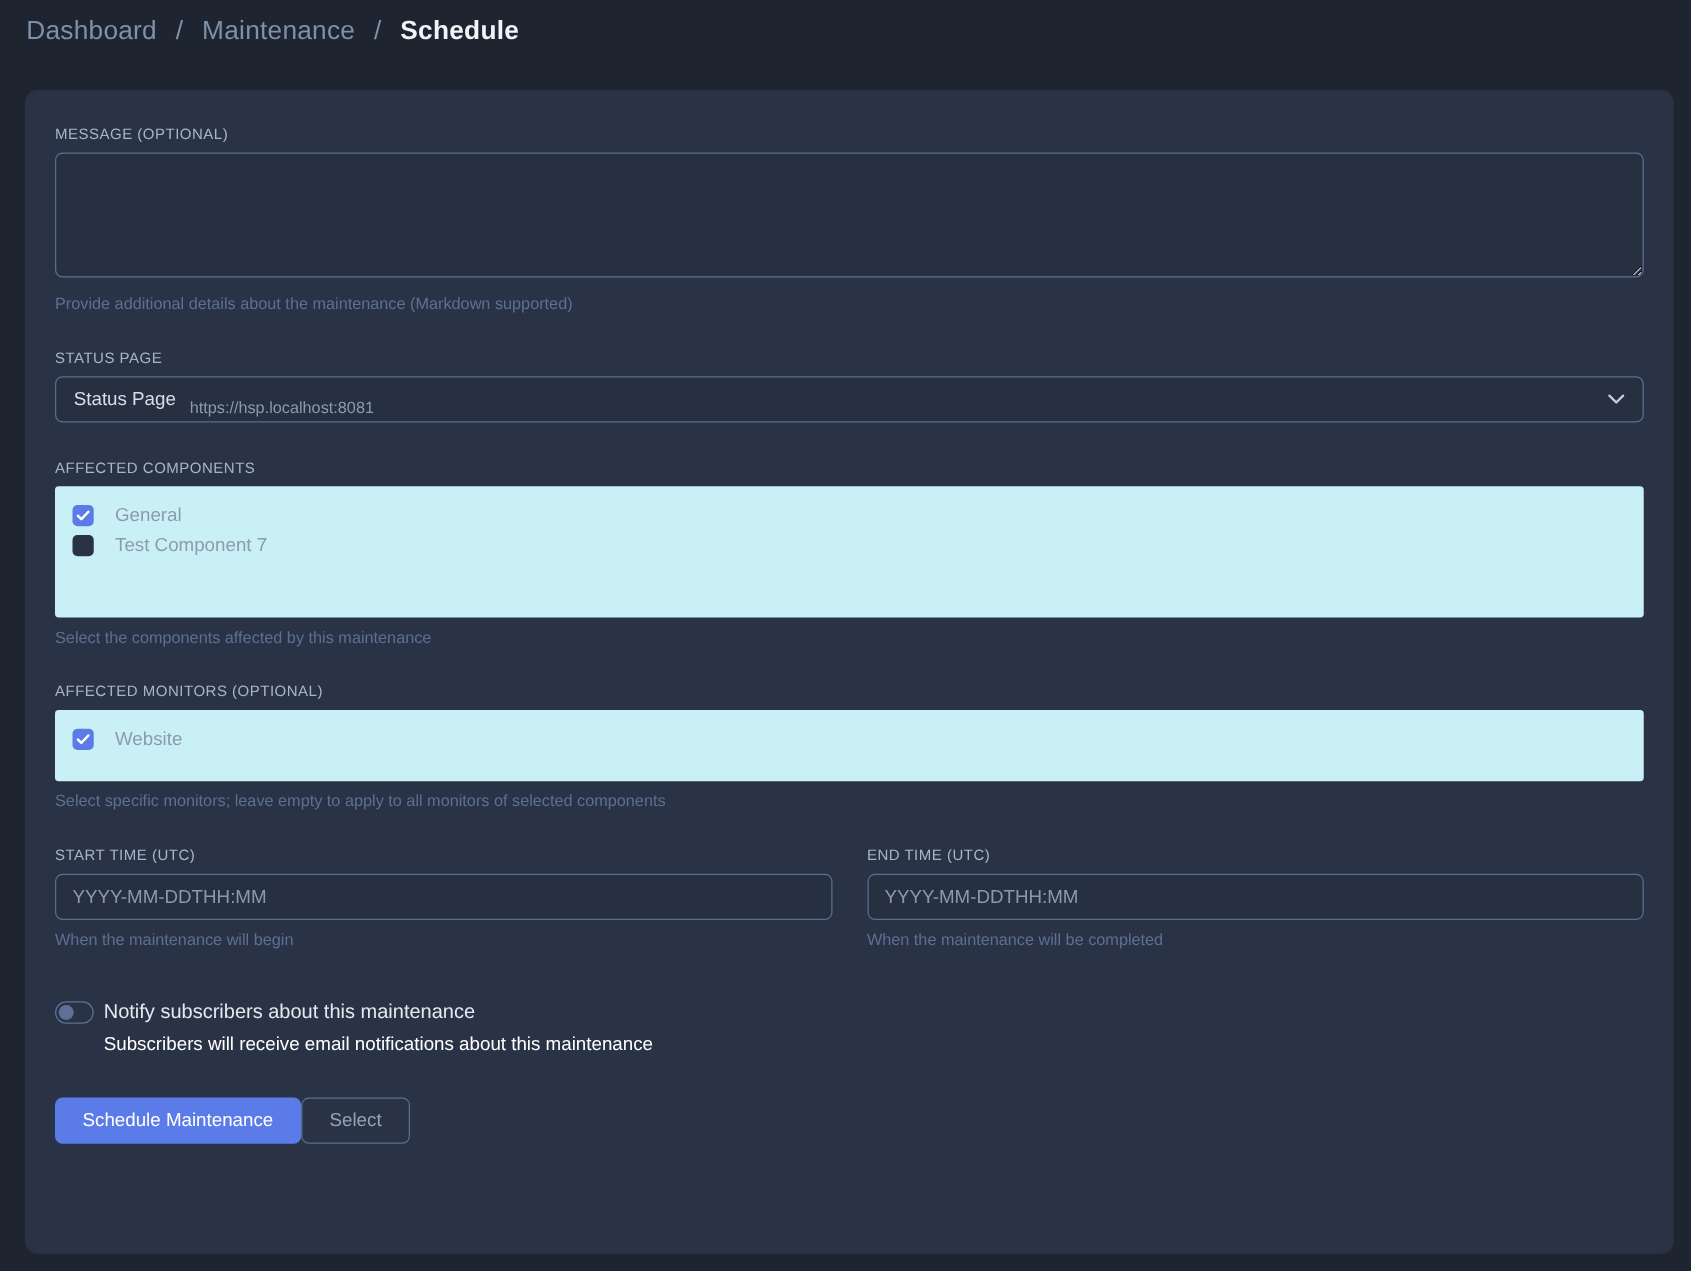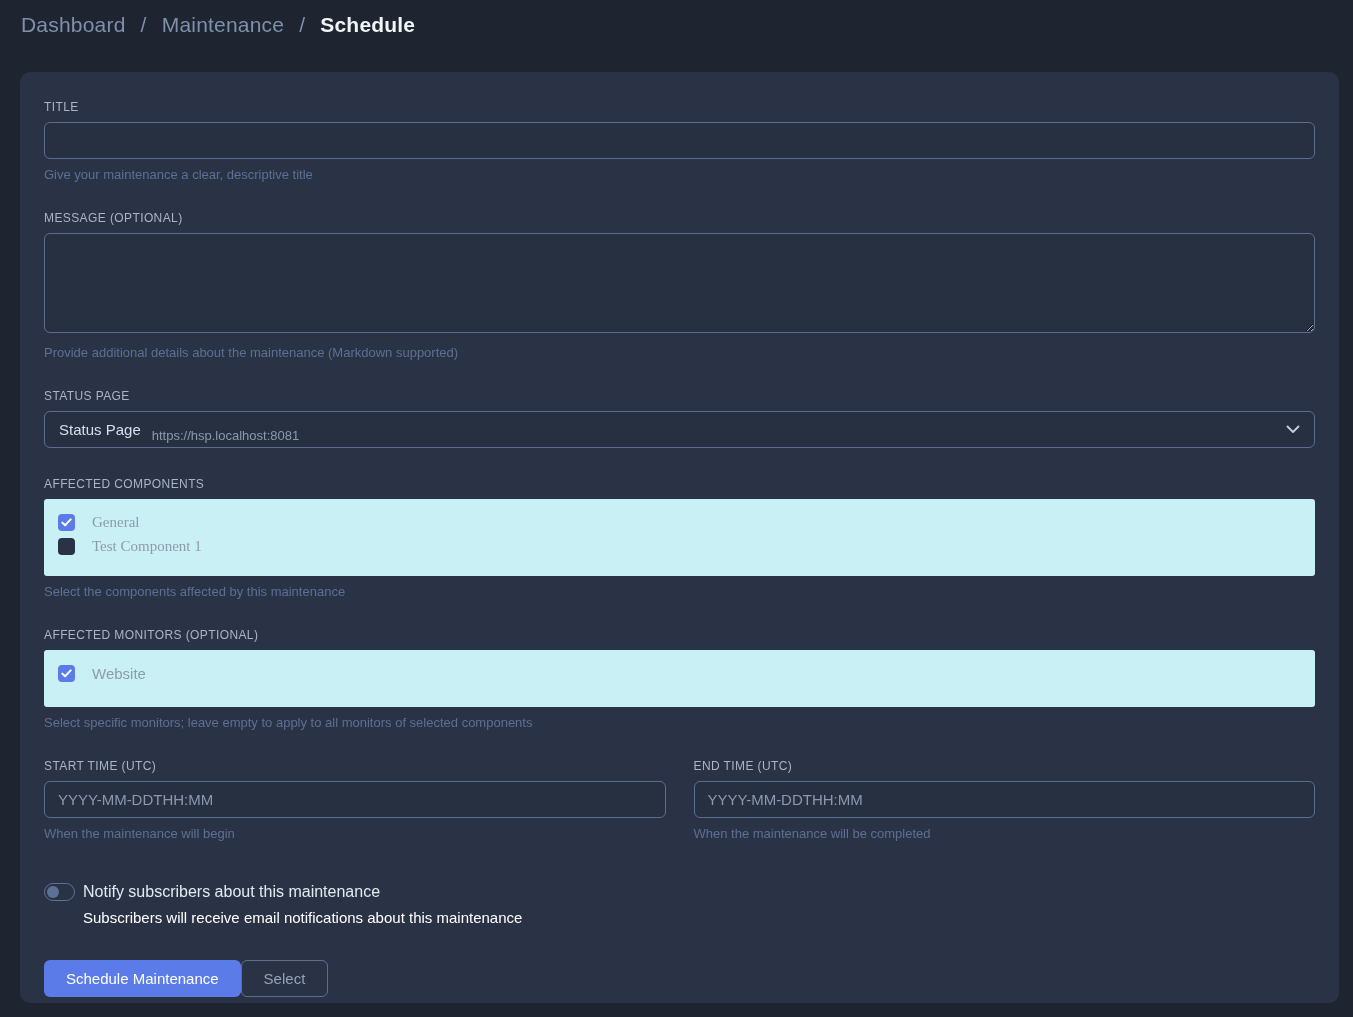--- a/index.html
+++ b/index.html
@@ -49,21 +49,21 @@
   }
   .select .sel-name { font-size: 15px; color: #d8deea; }
   .select .sel-url { font-size: 13px; color: #8b98ae; margin-left: 11px; margin-top: 12px; }
   .select .chev { margin-left: auto; display: flex; align-items: center; }
 
   
   .listbox {
     background: #c9f1f5; border-radius: 3px; padding: 11px 0 0 14px;
     overflow: hidden;
   }
-  .listbox.components { height: 77px; font-family: Liberation Serif, serif; }
+  .listbox.components { height: 105px; }
   .listbox.monitors { height: 57px; }
   .opt-row { display: flex; align-items: center; height: 24px; cursor: pointer; }
   .cb {
     width: 17px; height: 17px; border-radius: 4px; background: #2a3346;
     display: inline-flex; align-items: center; justify-content: center; flex: 0 0 auto;
   }
   .cb svg { display: none; }
   .cb.checked { background: #5b7ce8; }
   .cb.checked svg { display: block; }
   .opt-label { font-size: 15px; color: #8e9ab0; margin-left: 17px; }
@@ -102,25 +102,20 @@
     <span class="crumb">Dashboard</span>
     <span class="sep">/</span>
     <span class="crumb">Maintenance</span>
     <span class="sep">/</span>
     <span class="current">Schedule</span>
   </div>
 </div>
 
 <div class="card">
 
-  <div class="section">
-    <label class="field-label">TITLE</label>
-    <input type="text" value="" style="">
-    <div class="helper">Give your maintenance a clear, descriptive title</div>
-  </div>
 
   <div class="section">
     <label class="field-label">MESSAGE (OPTIONAL)</label>
     <textarea style=""></textarea>
     <div class="helper">Provide additional details about the maintenance (Markdown supported)</div>
   </div>
 
   <div class="section">
     <label class="field-label">STATUS PAGE</label>
     <div class="select">
@@ -142,21 +137,21 @@
           <svg width="11" height="9" viewBox="0 0 11 9">
               <polyline points="1.3,4.6 4.1,7.3 9.7,1.4" fill="none" stroke="#ffffff" stroke-width="2" stroke-linecap="round" stroke-linejoin="round"></polyline>
             </svg>
         </span>
         <span class="opt-label">General</span>
       </div>
       <div class="opt-row">
         <span class="cb">
           
         </span>
-        <span class="opt-label">Test Component 1</span>
+        <span class="opt-label">Test Component 7</span>
       </div>
     </div>
     <div class="helper">Select the components affected by this maintenance</div>
   </div>
 
   <div class="section">
     <label class="field-label">AFFECTED MONITORS (OPTIONAL)</label>
     <div class="listbox monitors">
       <div class="opt-row">
         <span class="cb checked">

